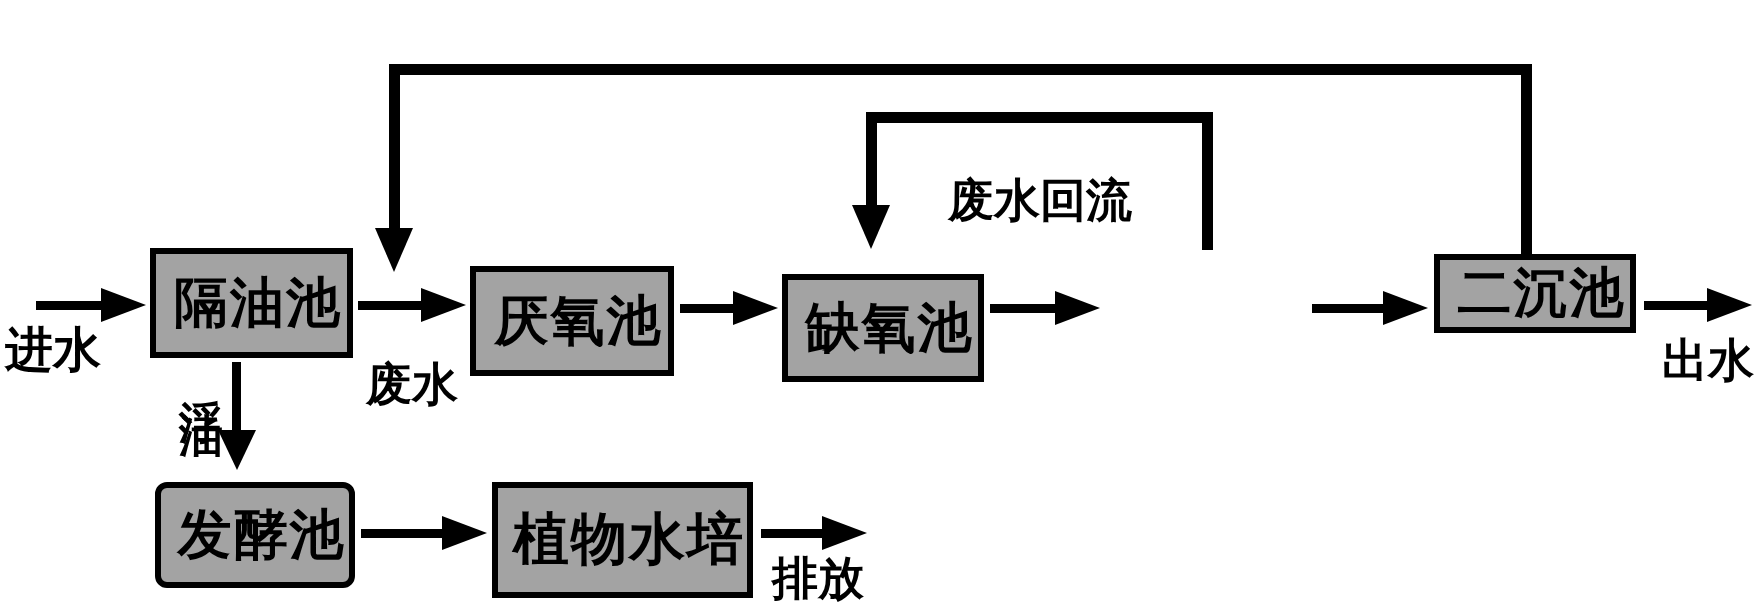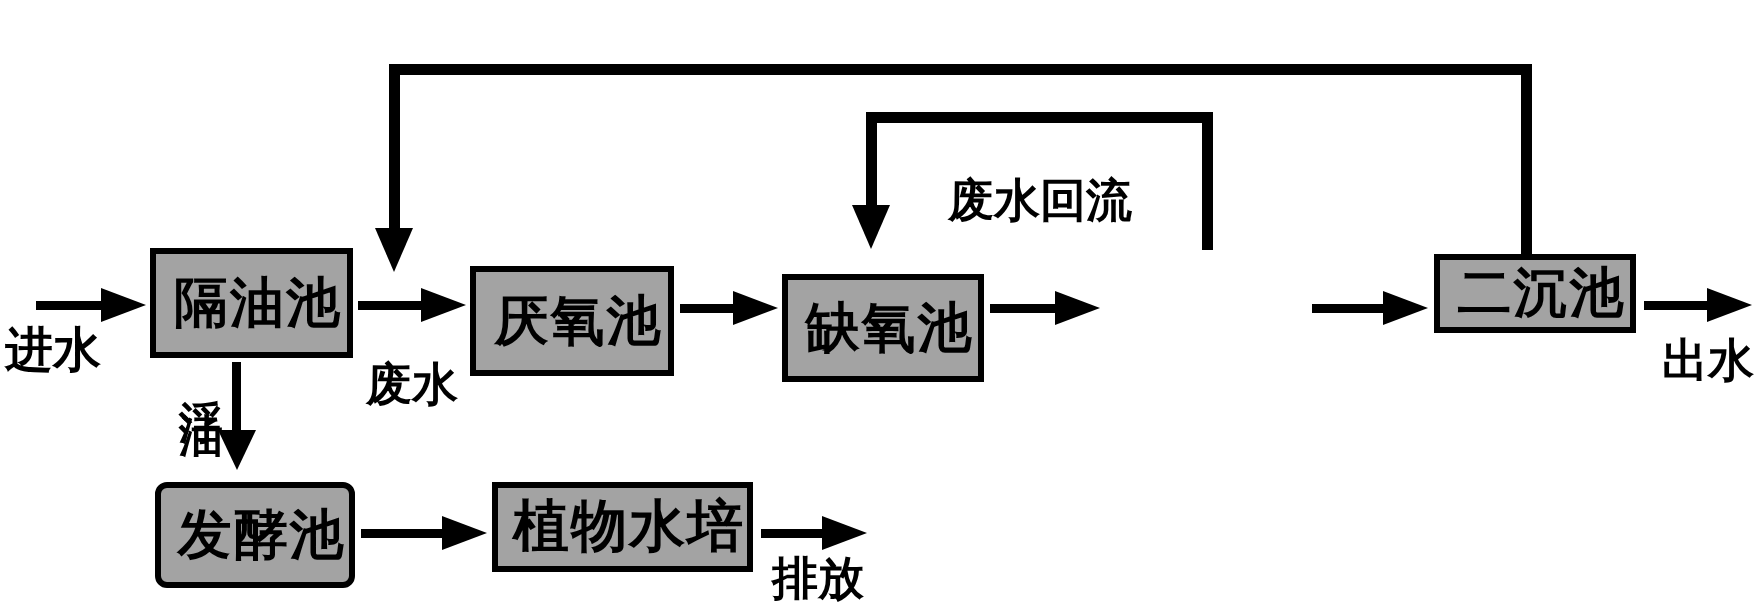--- a/index.html
+++ b/index.html
@@ -64,21 +64,21 @@
   <div class="vhead" style="left:852px;top:205px;"></div>
   <div class="seg" style="left:1202px;top:112px;width:11px;height:138px;"></div>
   <div class="lbl" style="left:948px;top:141px;font-size:46px;margin-top:35px;">废水回流</div>
 
   <div class="box" style="left:150px;top:248px;width:203px;height:110px;">隔油池</div>
   <div class="box" style="left:470px;top:248px;width:204px;height:110px;margin-top:18px;">厌氧池</div>
   <div class="box" style="left:782px;top:250px;width:202px;height:108px;margin-top:24px;">缺氧池</div>
   <div class="box" style="left:1434px;top:254px;width:202px;height:79px;">二沉池</div>
 
   <div class="box" style="left:155px;top:482px;width:200px;height:106px;border-radius:12px;">发酵池</div>
-  <div class="box" style="left:492px;top:482px;width:261px;height:90px;font-size:56px;text-align:right;">植物水培</div>
+  <div class="box" style="left:492px;top:482px;width:261px;height:116px;font-size:56px;text-align:right;">植物水培</div>
 
   <div class="harrow" style="left:36px;top:288px;width:110px;">
     <div class="shaft"></div>
       <div class="head"></div>
   </div>
   <div class="harrow" style="left:358px;top:288px;width:108px;">
     <div class="shaft"></div>
       <div class="head"></div>
   </div>
   <div class="harrow" style="left:680px;top:291px;width:98px;">

